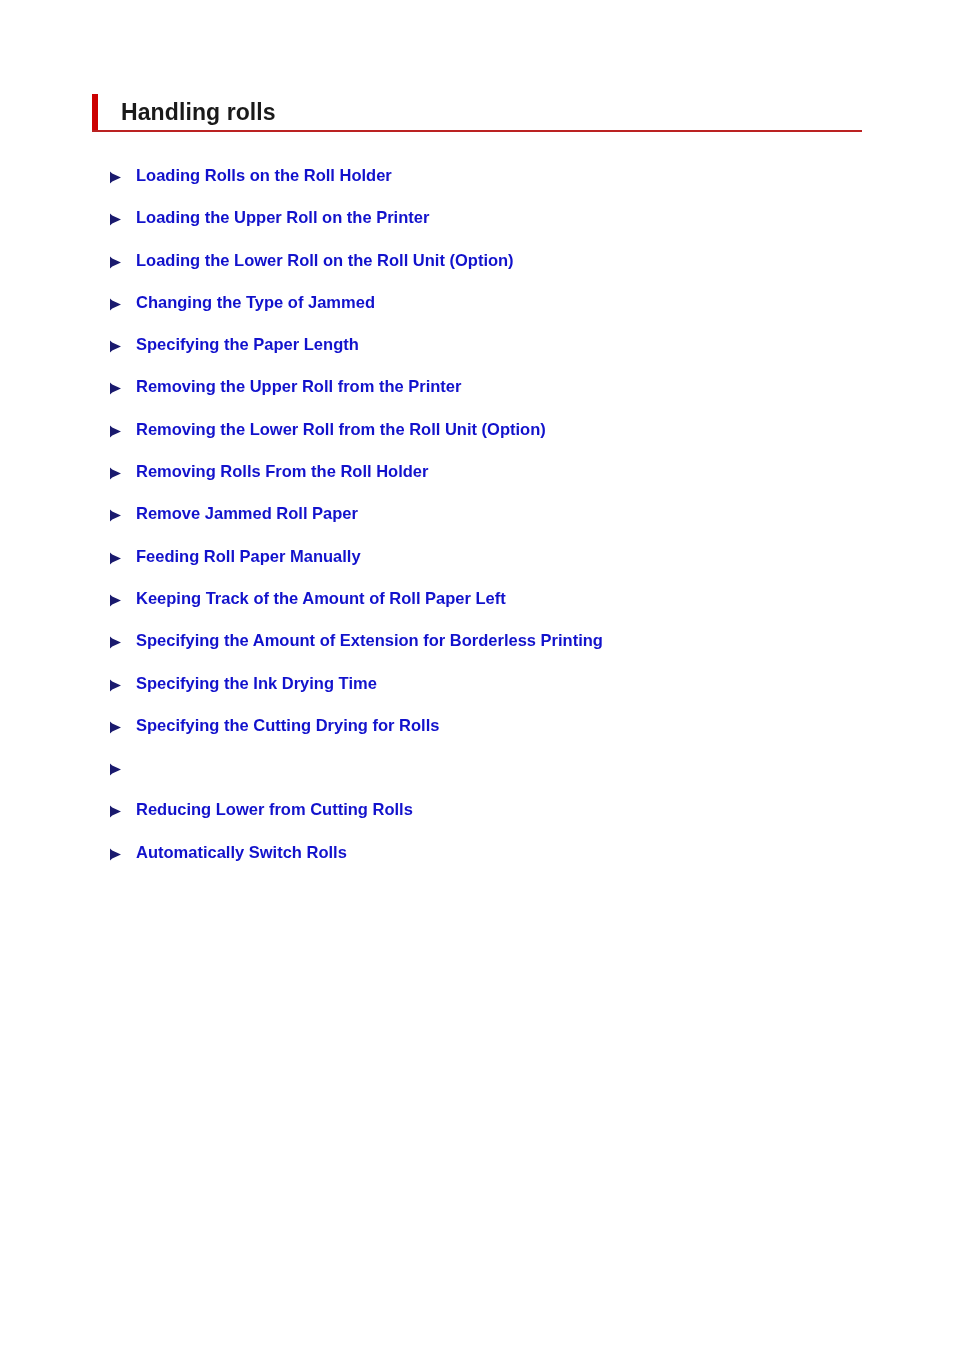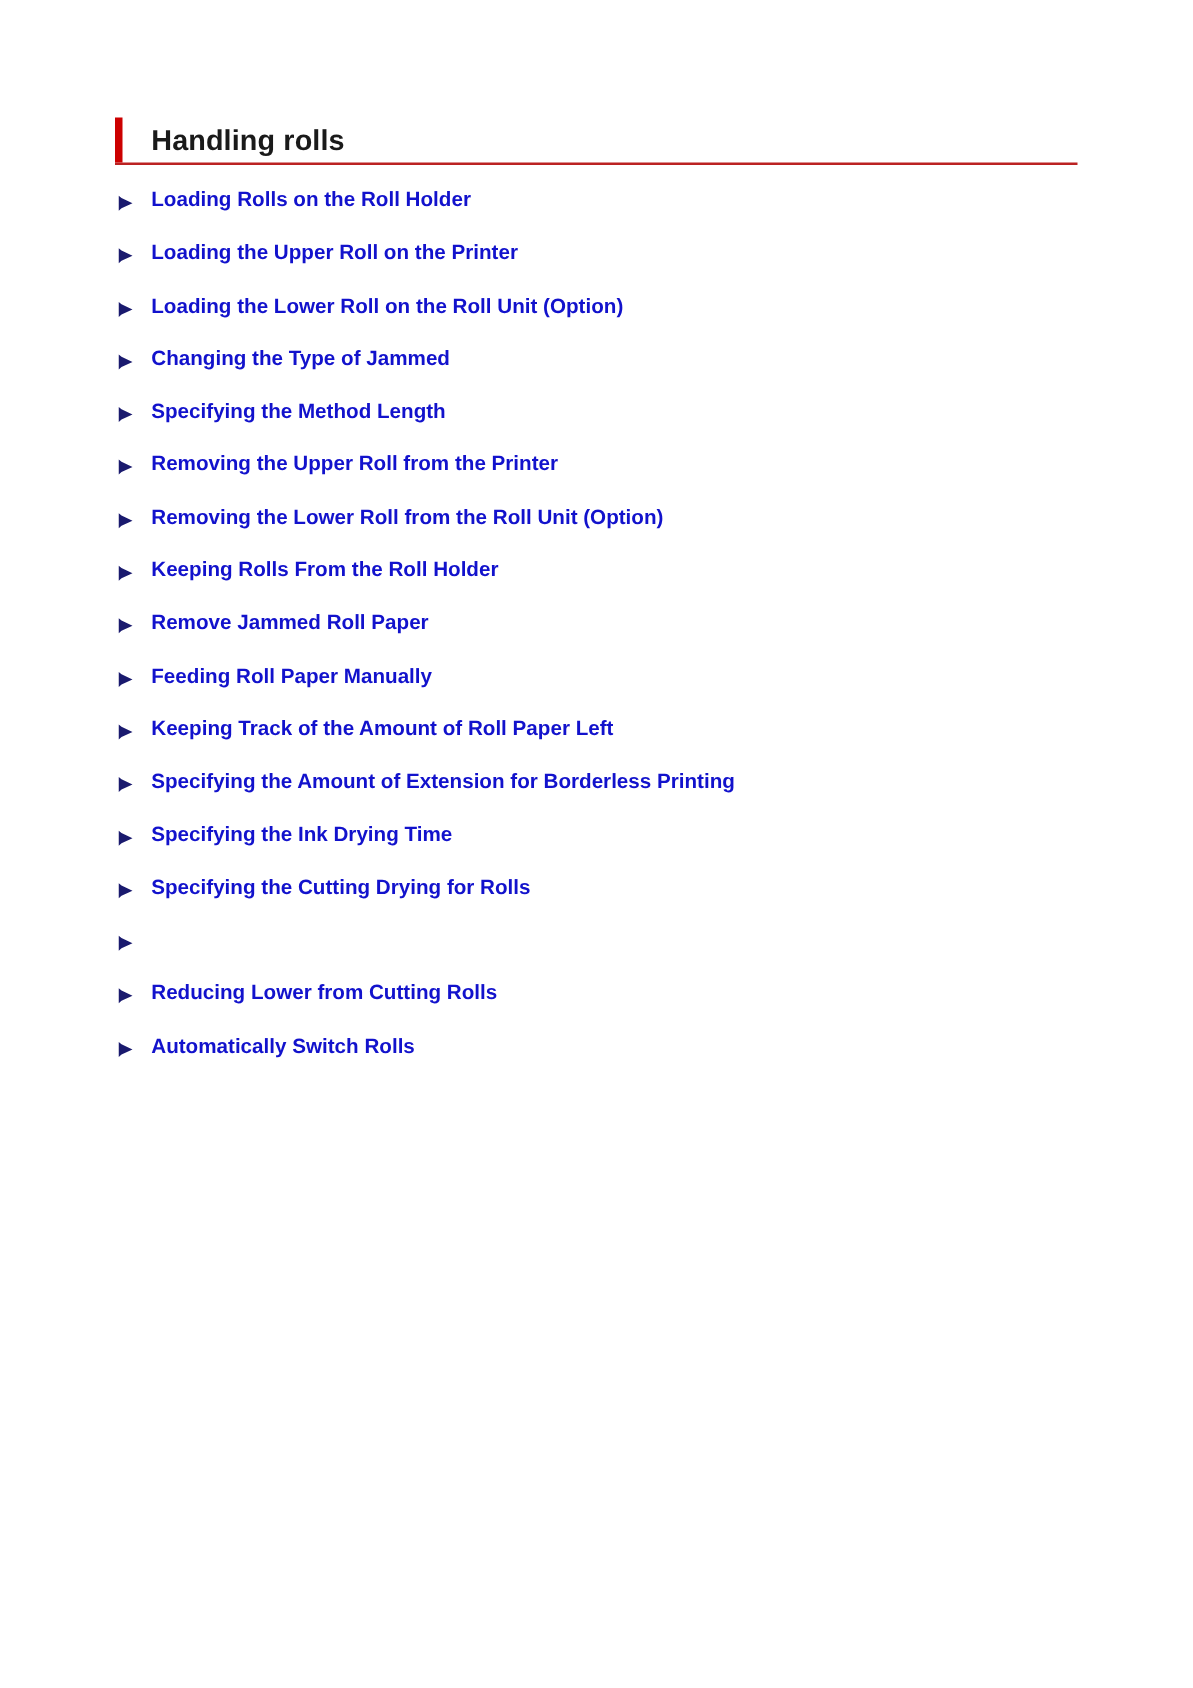--- a/index.html
+++ b/index.html
@@ -57,21 +57,21 @@
     width: 770px;
     margin-left: 0px;
   }
 
   
   .link-list {
     position: absolute;
     left: 92px;
     top: 150px;
     width: 820px;
-    margin: 0;
+    margin: 15px;
     padding: 0;
     list-style: none;
   }
   .link-item {
     height: 42.3px;
     display: flex;
     align-items: flex-start;
     margin: 0;
     padding: 0;
   }
@@ -155,21 +155,21 @@
           </svg>
       </span>
       <span class="link-label">Changing the Type of Jammed</span>
     </li>
     <li class="link-item">
       <span class="bullet-icon">
         <svg width="17" height="19" viewBox="0 0 17 19">
             <path d="M3 3.5 L3 15.5 L5.2 13.6 L14 9.5 L5.2 5.4 Z" fill="#1a1a6e"></path>
           </svg>
       </span>
-      <span class="link-label">Specifying the Method Length</span>
+      <span class="link-label">Specifying the Paper Length</span>
     </li>
     <li class="link-item">
       <span class="bullet-icon">
         <svg width="17" height="19" viewBox="0 0 17 19">
             <path d="M3 3.5 L3 15.5 L5.2 13.6 L14 9.5 L5.2 5.4 Z" fill="#1a1a6e"></path>
           </svg>
       </span>
       <span class="link-label">Removing the Upper Roll from the Printer</span>
     </li>
     <li class="link-item">
@@ -179,21 +179,21 @@
           </svg>
       </span>
       <span class="link-label">Removing the Lower Roll from the Roll Unit (Option)</span>
     </li>
     <li class="link-item">
       <span class="bullet-icon">
         <svg width="17" height="19" viewBox="0 0 17 19">
             <path d="M3 3.5 L3 15.5 L5.2 13.6 L14 9.5 L5.2 5.4 Z" fill="#1a1a6e"></path>
           </svg>
       </span>
-      <span class="link-label">Keeping Rolls From the Roll Holder</span>
+      <span class="link-label">Removing Rolls From the Roll Holder</span>
     </li>
     <li class="link-item">
       <span class="bullet-icon">
         <svg width="17" height="19" viewBox="0 0 17 19">
             <path d="M3 3.5 L3 15.5 L5.2 13.6 L14 9.5 L5.2 5.4 Z" fill="#1a1a6e"></path>
           </svg>
       </span>
       <span class="link-label">Remove Jammed Roll Paper</span>
     </li>
     <li class="link-item">

